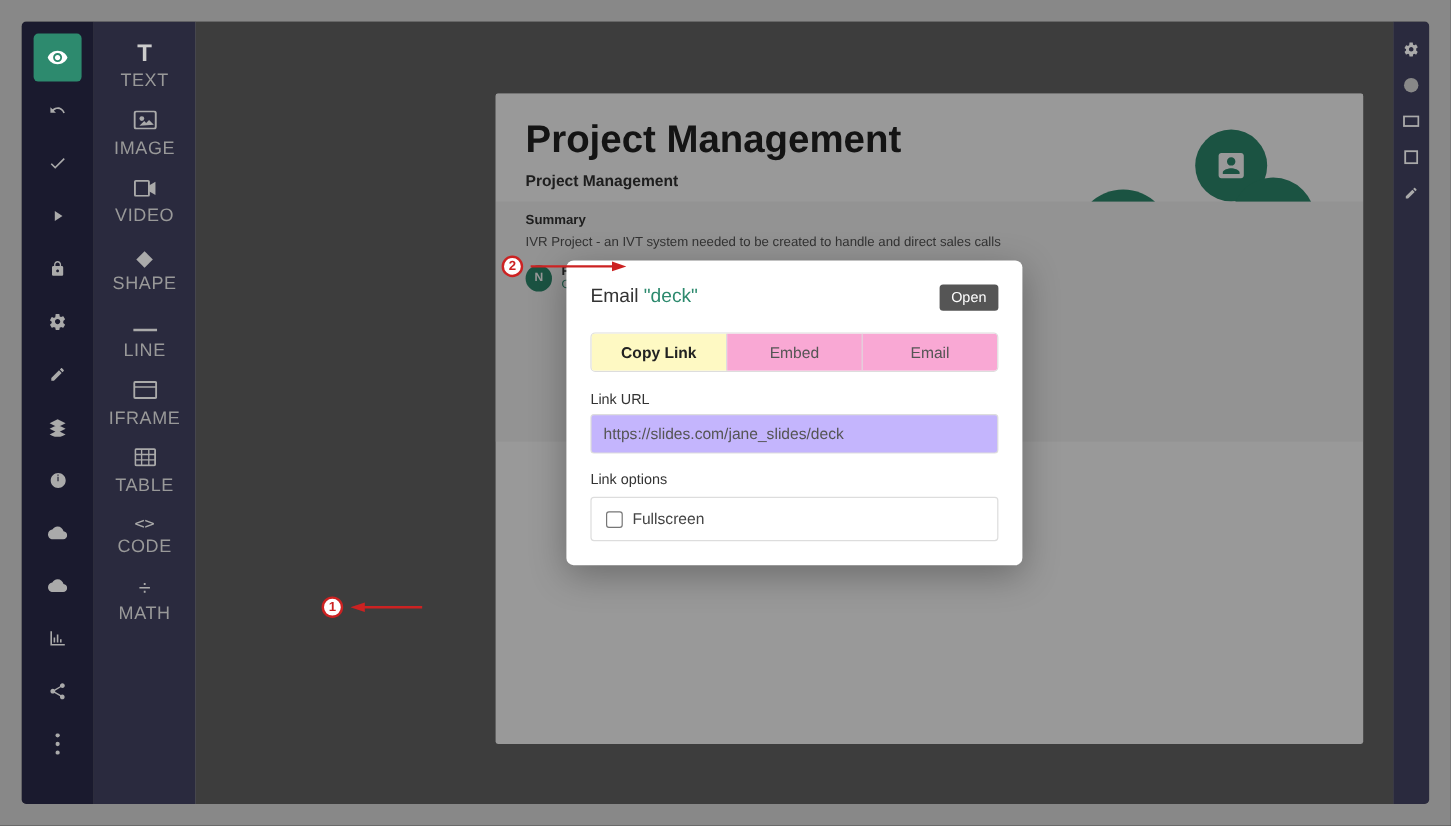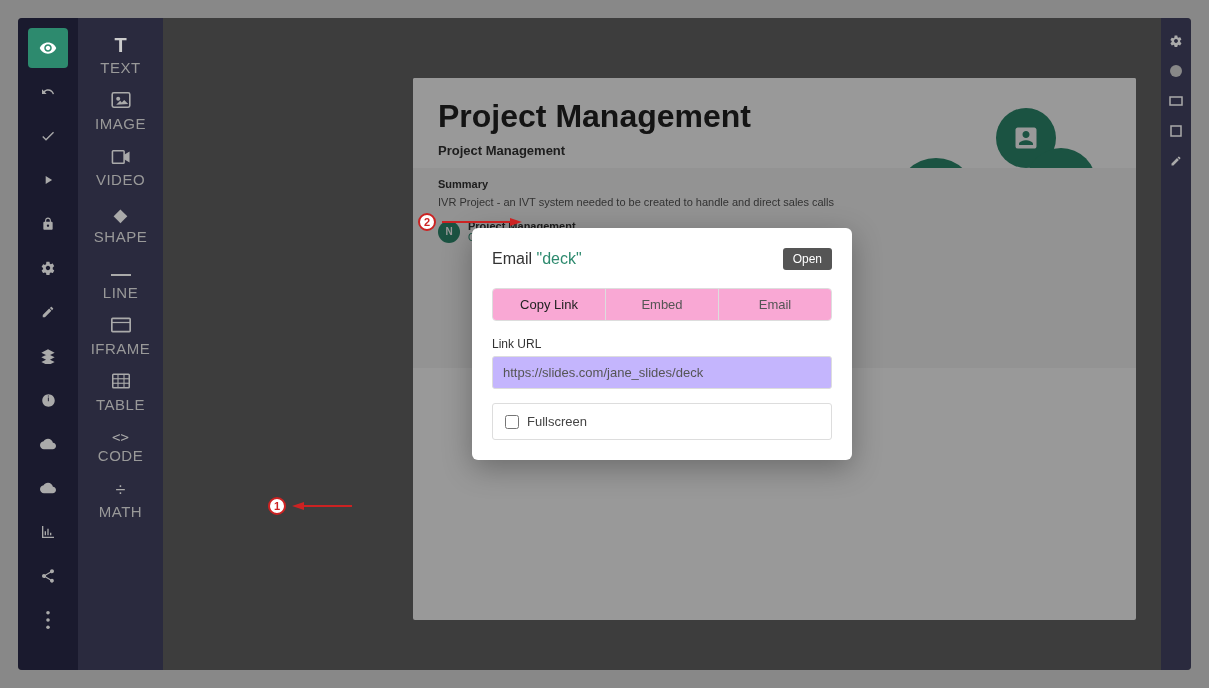--- a/index.html
+++ b/index.html
@@ -258,22 +258,22 @@
       color: #555;
       background: #f9a8d4;
       border-right: 1px solid #ddd;
     }
 
     .tab:last-child {
       border-right: none;
     }
 
     .tab.active {
-      background: #f9a8d4;
-      font-weight: normal;
+      background: #fef9c3;
+      font-weight: bold;
       color: #222;
     }
 
     
     .field-label {
       font-size: 12px;
       color: #333;
       margin-bottom: 5px;
       font-weight: 500;
     }
@@ -521,20 +521,21 @@
           <div class="tab">Embed</div>
           <div class="tab">Email</div>
         </div>
 
         <div>
           <div class="field-label">Link URL</div>
           <input type="text" class="field-input" value="https://slides.com/jane_slides/deck" style="">
         </div>
 
         <div>
+          <div class="options-label">Link options</div>
           <div class="options-box">
             <label class="checkbox-row">
               <input type="checkbox" style="">
               <span>Fullscreen</span>
             </label>
           </div>
         </div>
       </div>
     </div>
 

